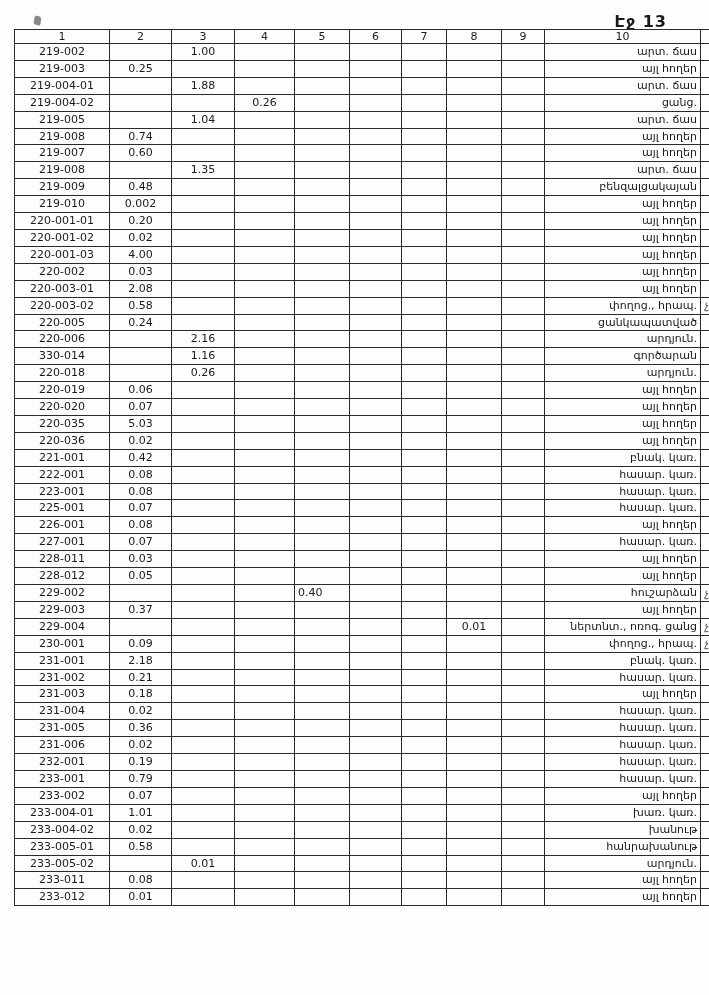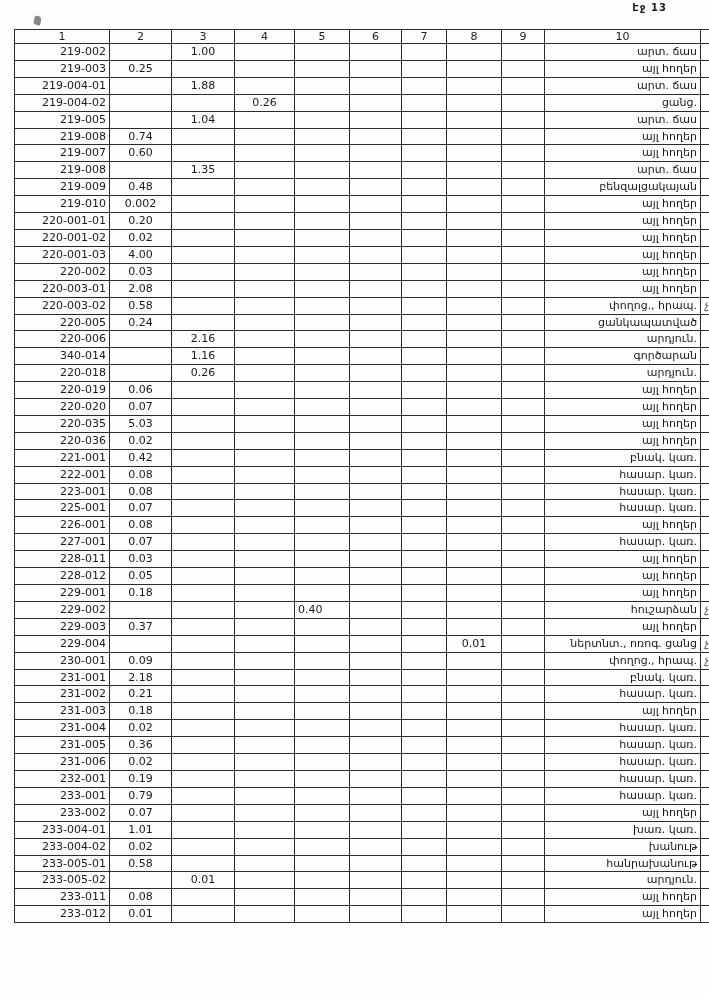--- a/index.html
+++ b/index.html
@@ -12,23 +12,23 @@
     position: relative;
     width: 709px;
     height: 995px;
     background: #fdfdfb;
     color: #1a1a1a;
     overflow: hidden;
     box-sizing: border-box;
   }
   .page-label {
     position: absolute;
-    top: 2px;
+    top: 12px;
     right: 42px;
-    font-size: 10px;
+    font-size: 16px;
     font-weight: bold;
     letter-spacing: 1px;
   }
   .scan-artifact {
     position: absolute;
     top: 16px;
     left: 34px;
     width: 7px;
     height: 9px;
     background: #6a6a6a;
@@ -55,21 +55,21 @@
     box-sizing: border-box;
   }
   table.grid th {
     height: 13px;
     line-height: 13px;
     font-weight: normal;
     text-align: center;
     font-size: 11px;
   }
   
-  .c1  { width: 95px;  text-align: right; }
+  .c1  { width: 95px;  text-align: center; }
   .c2  { width: 62px;  text-align: center; }
   .c3  { width: 63px;  text-align: center; }
   .c4  { width: 60px;  text-align: center; }
   .c5  { width: 55px;  text-align: left; }
   .c6  { width: 52px;  text-align: center; }
   .c7  { width: 45px;  text-align: center; }
   .c8  { width: 55px;  text-align: center; }
   .c9  { width: 43px;  text-align: center; }
   .c10 { width: 156px; text-align: right; }
   .c11 { width: 9px; }
@@ -339,21 +339,21 @@
           <td class="c4"></td>
           <td class="c5"></td>
           <td class="c6"></td>
           <td class="c7"></td>
           <td class="c8"></td>
           <td class="c9"></td>
           <td class="c10">արդյուն.</td>
           <td class="note-cell c11"></td>
         </tr>
         <tr>
-          <td class="c1">340-014</td>
+          <td class="c1">330-014</td>
           <td class="c2"></td>
           <td class="c3">1.16</td>
           <td class="c4"></td>
           <td class="c5"></td>
           <td class="c6"></td>
           <td class="c7"></td>
           <td class="c8"></td>
           <td class="c9"></td>
           <td class="c10">գործարան</td>
           <td class="note-cell c11"></td>
@@ -510,33 +510,20 @@
           <td class="c6"></td>
           <td class="c7"></td>
           <td class="c8"></td>
           <td class="c9"></td>
           <td class="c10">այլ հողեր</td>
           <td class="note-cell c11"></td>
         </tr>
         <tr>
           <td class="c1">228-012</td>
           <td class="c2">0.05</td>
-          <td class="c3"></td>
-          <td class="c4"></td>
-          <td class="c5"></td>
-          <td class="c6"></td>
-          <td class="c7"></td>
-          <td class="c8"></td>
-          <td class="c9"></td>
-          <td class="c10">այլ հողեր</td>
-          <td class="note-cell c11"></td>
-        </tr>
-        <tr>
-          <td class="c1">229-001</td>
-          <td class="c2">0.18</td>
           <td class="c3"></td>
           <td class="c4"></td>
           <td class="c5"></td>
           <td class="c6"></td>
           <td class="c7"></td>
           <td class="c8"></td>
           <td class="c9"></td>
           <td class="c10">այլ հողեր</td>
           <td class="note-cell c11"></td>
         </tr>

